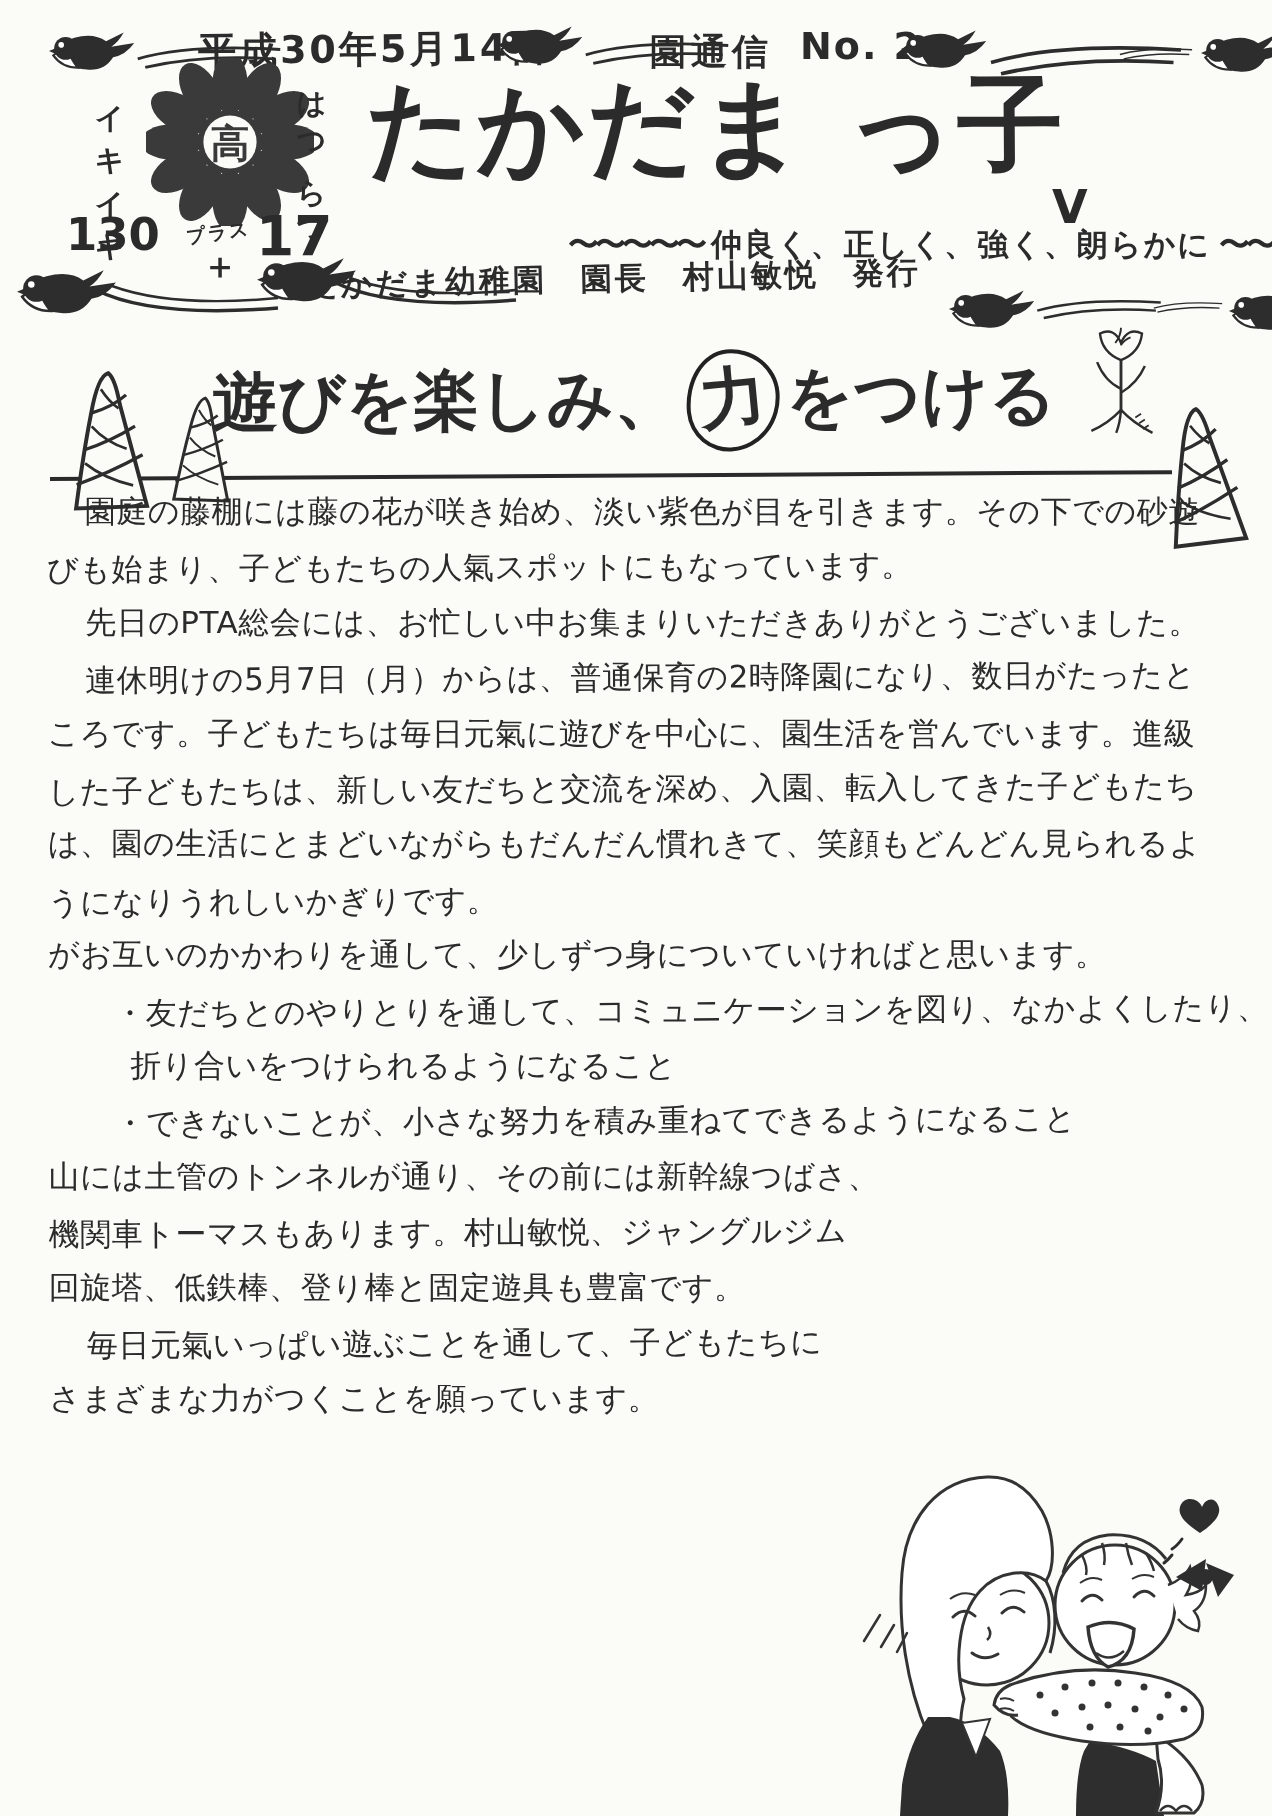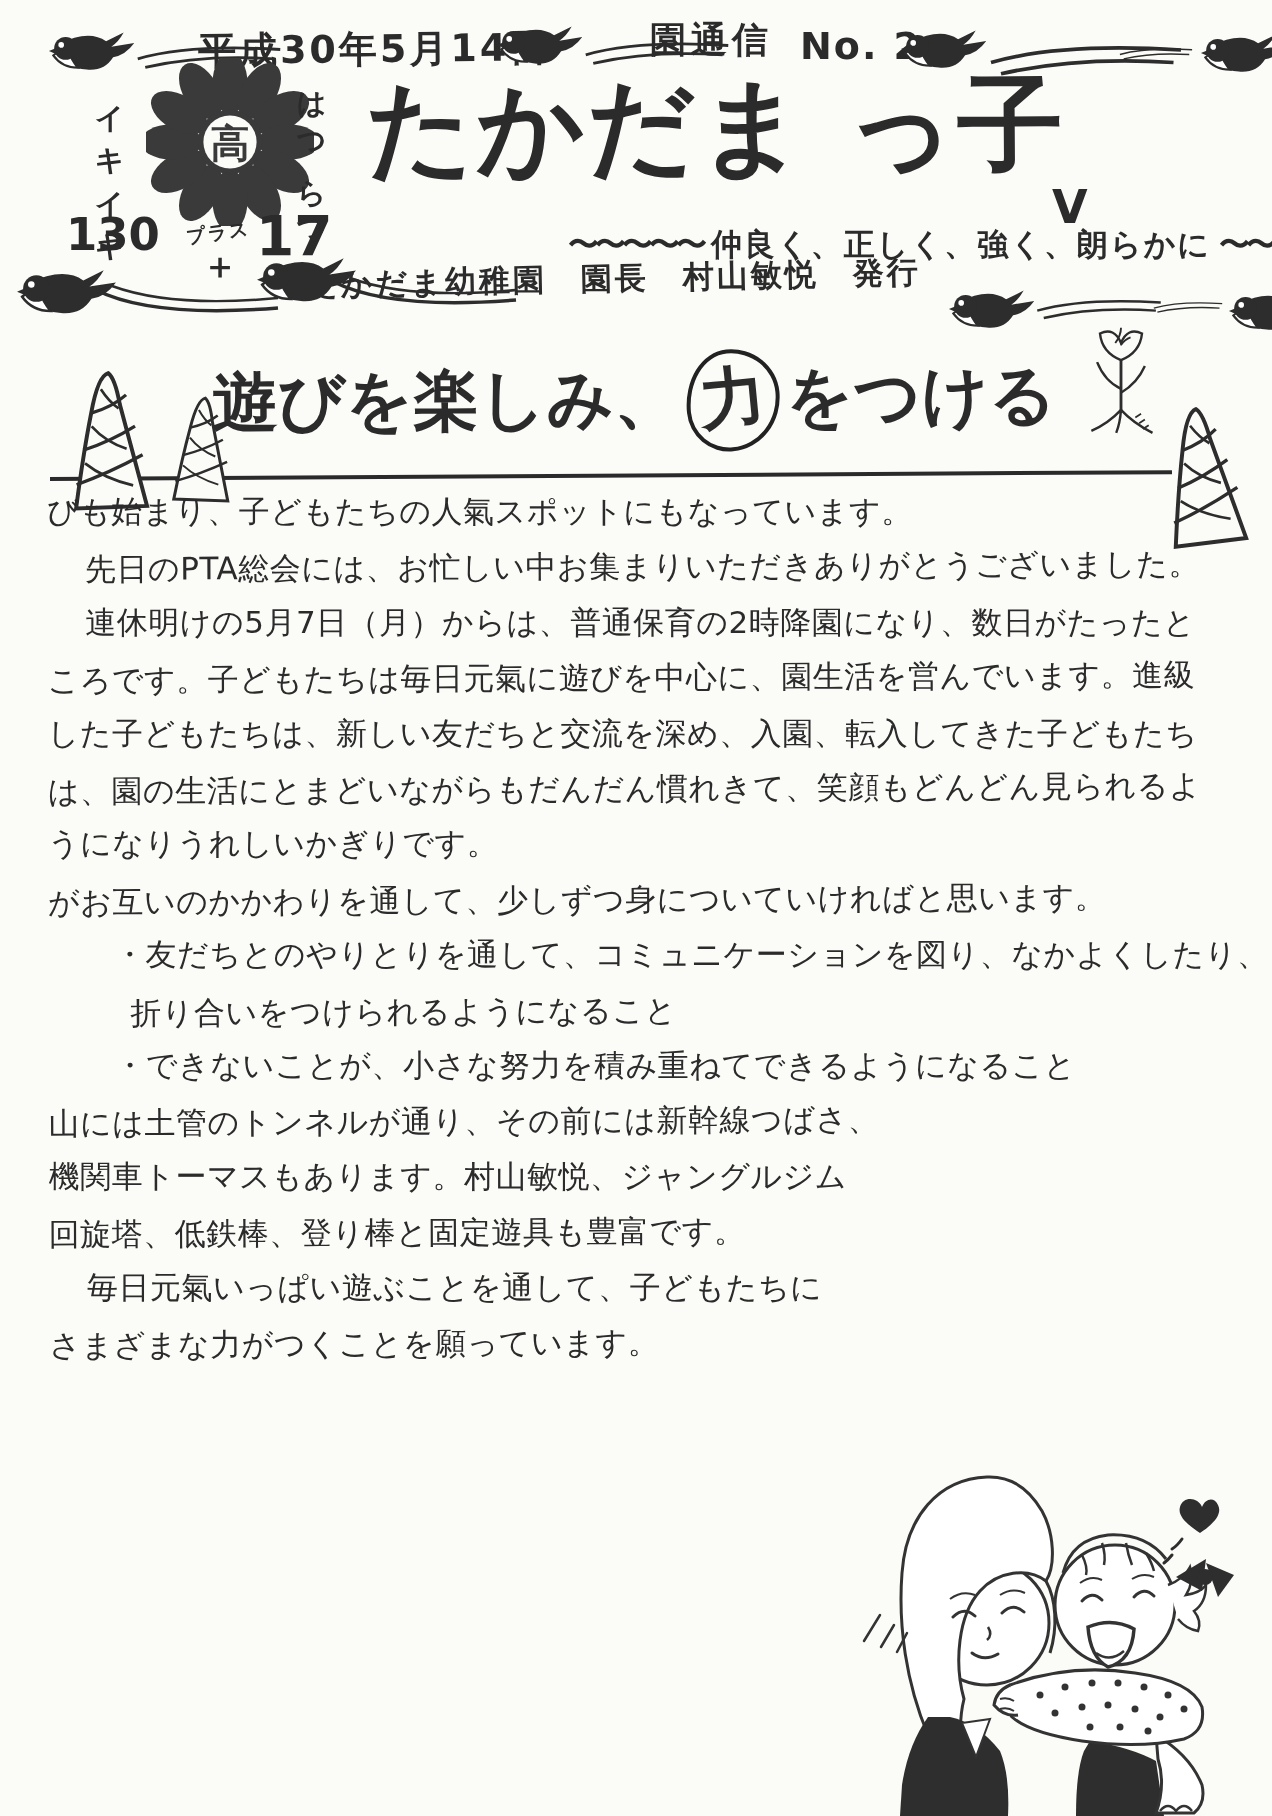--- a/index.html
+++ b/index.html
@@ -3,21 +3,21 @@
 <meta charset="utf-8">
 <style>
   html,body{margin:0;padding:0;background:#e8e8e4;}
   .page{position:relative;width:1272px;height:1816px;margin:0 auto;background:#fbfbf8;
         font-family:"DejaVu Sans",sans-serif;color:#2b2b2b;overflow:hidden;}
   .abs{position:absolute;}
   svg{display:block;}
 
   
   .date{left:198px;top:24px;font-size:38px;font-weight:700;letter-spacing:3px;transform:rotate(-0.6deg);}
-  .issue-label{left:650px;top:16px;font-size:36px;font-weight:700;letter-spacing:5px;}
+  .issue-label{left:650px;top:28px;font-size:36px;font-weight:700;letter-spacing:5px;}
   .issue-no{left:800px;top:24px;font-size:38px;font-weight:700;letter-spacing:2px;}
   .bird{width:88px;height:62px;}
   .b1{left:48px;top:22px;} .b2{left:496px;top:16px;} .b3{left:900px;top:20px;}
   .b4{left:1200px;top:24px;} .b5{left:16px;top:258px;width:102px;height:72px;}
   .b6{left:256px;top:246px;width:102px;height:72px;} .b7{left:948px;top:280px;}
   .b8{left:1228px;top:282px;}
   .sl{width:150px;height:26px;}
   .l1{left:134px;top:42px;} .l2{left:582px;top:38px;} .l3{left:986px;top:40px;width:200px;}
   .l4{left:1118px;top:46px;width:76px;} .l7{left:1034px;top:296px;width:130px;}
   .l8{left:1152px;top:300px;width:72px;}
@@ -239,20 +239,21 @@
         <use href="#iris"></use>
       </svg>
     </span>
   <span class="abs shoot3">
       <svg viewBox="0 0 70 110">
         <use href="#shoot"></use>
       </svg>
     </span>
 
   <div class="abs body-text">
+      <div class="bline ind1">園庭の藤棚には藤の花が咲き始め、淡い紫色が目を引きます。その下での砂遊</div>
       <div class="bline ind0">びも始まり、子どもたちの人氣スポットにもなっています。</div>
       <div class="bline ind1">先日のPTA総会には、お忙しい中お集まりいただきありがとうございました。</div>
       <div class="bline ind1">連休明けの5月7日（月）からは、普通保育の2時降園になり、数日がたったと</div>
       <div class="bline ind0">ころです。子どもたちは毎日元氣に遊びを中心に、園生活を営んでいます。進級</div>
       <div class="bline ind0">した子どもたちは、新しい友だちと交流を深め、入園、転入してきた子どもたち</div>
       <div class="bline ind0">は、園の生活にとまどいながらもだんだん慣れきて、笑顔もどんどん見られるよ</div>
       <div class="bline ind0">うになりうれしいかぎりです。</div>
       <div class="bline ind0">がお互いのかかわりを通して、少しずつ身についていければと思います。</div>
       <div class="bline ind2">・友だちとのやりとりを通して、コミュニケーションを図り、なかよくしたり、</div>
       <div class="bline ind3">折り合いをつけられるようになること</div>

